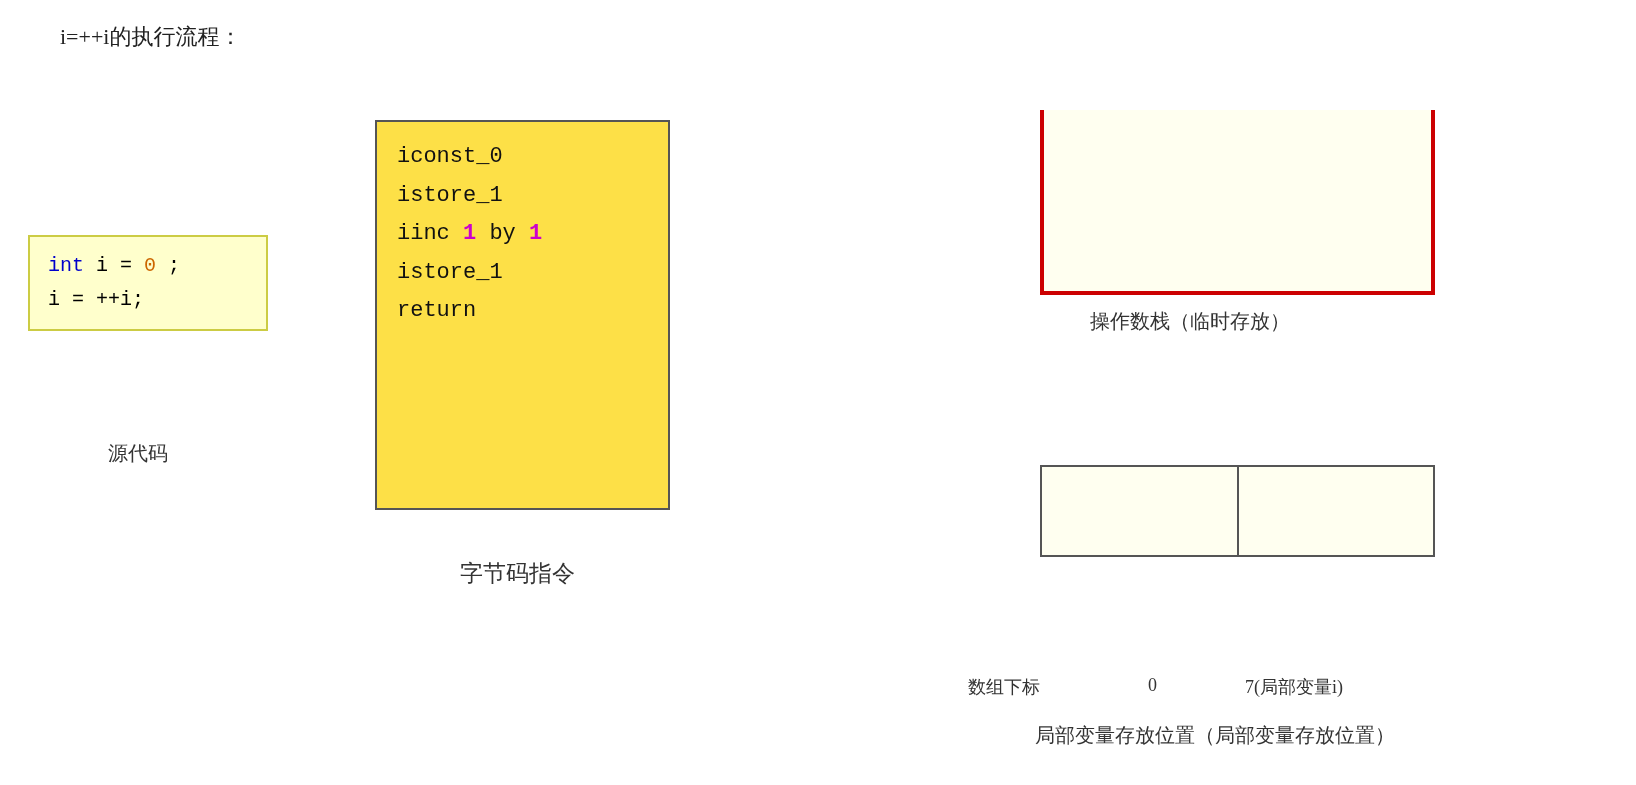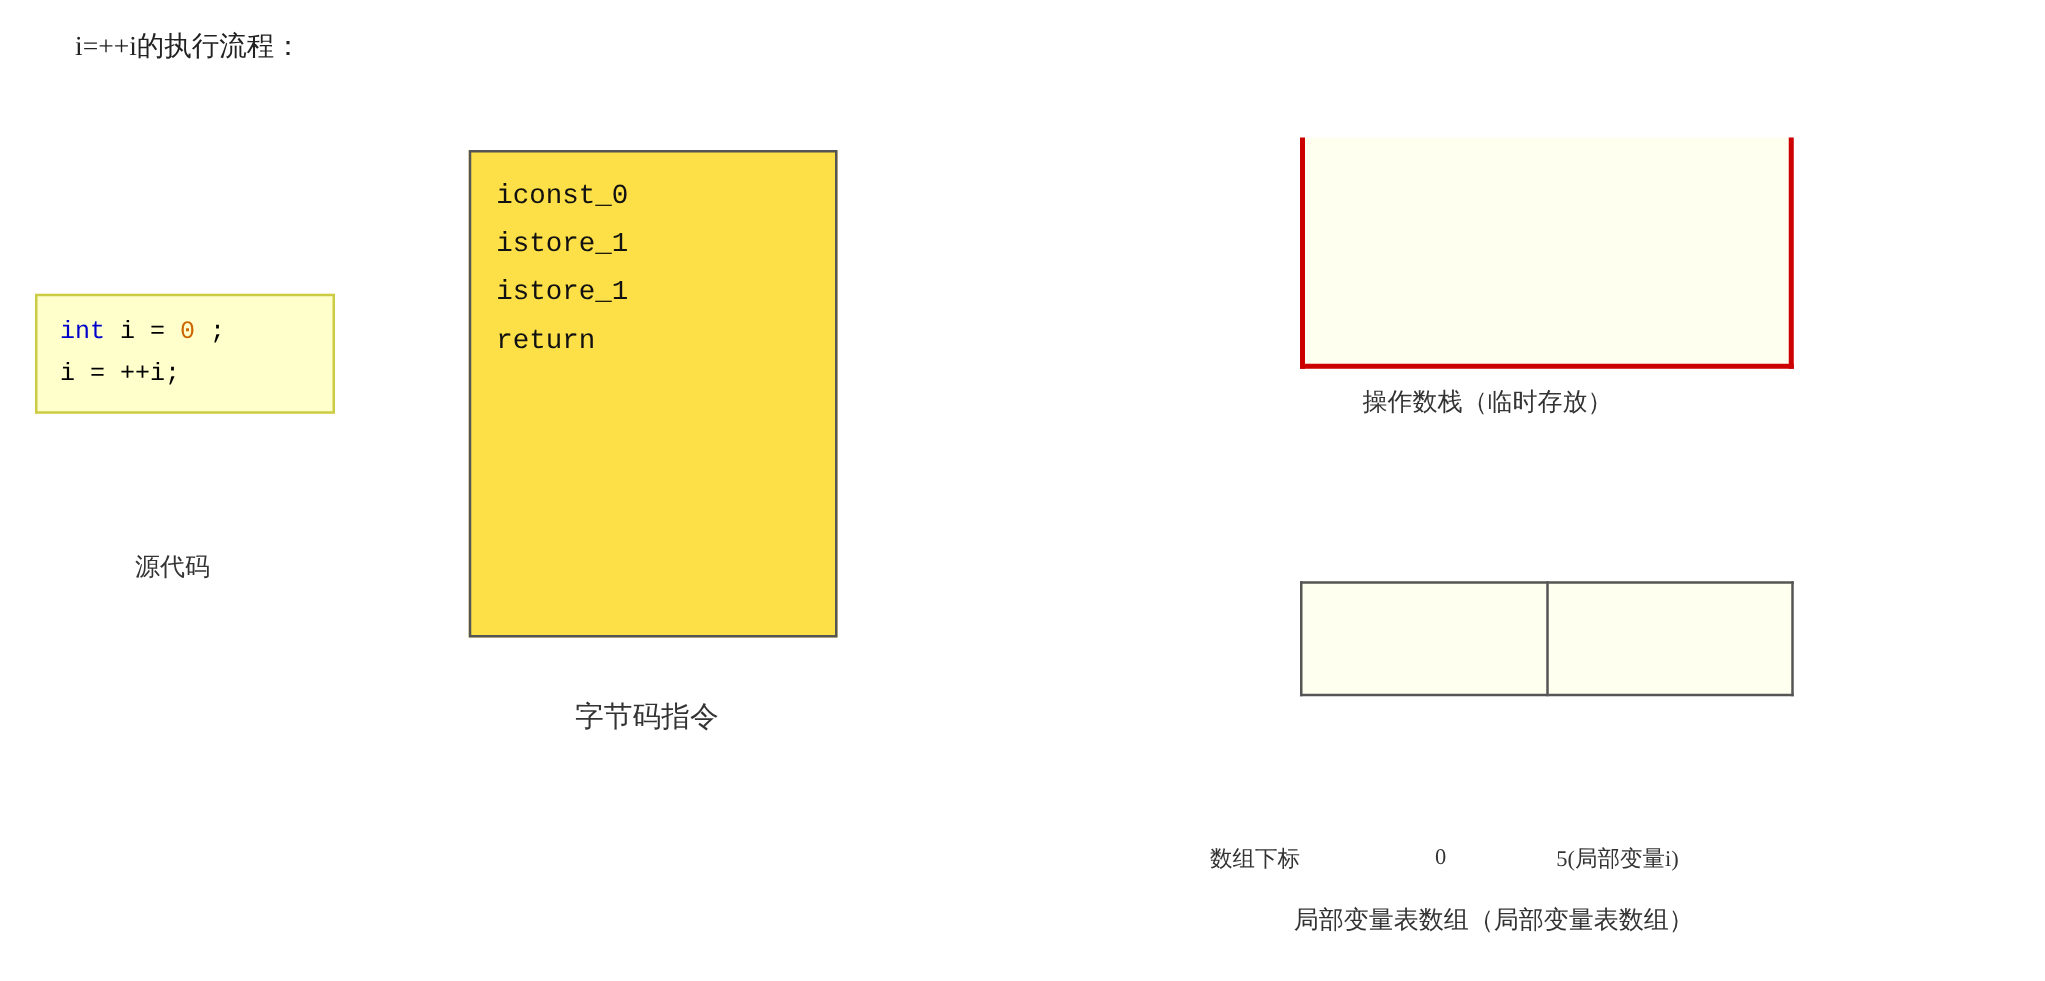--- a/index.html
+++ b/index.html
@@ -156,20 +156,21 @@
     <div>
       <span class="plain">i = ++i;</span>
     </div>
   </div>
 
   <div class="source-label">源代码</div>
 
   <div class="bytecode-box">
     <div>iconst_0</div>
     <div>istore_1</div>
+    <div>iinc <span class="highlight">1</span> by <span class="highlight">1</span></div>
     <div>istore_1</div>
     <div>return</div>
   </div>
 
   <div class="bytecode-label">字节码指令</div>
 
   <div class="operand-stack-container">
     <div class="operand-stack-box"></div>
   </div>
   <div class="operand-stack-label">操作数栈（临时存放）</div>
@@ -180,17 +181,17 @@
           <tr>
         <td></td>
         <td></td>
       </tr>
     </tbody>
       </table>
   </div>
 
   <div style="position:absolute; top:675px; left:968px; font-size:18px; color:#333;">数组下标</div>
   <div style="position:absolute; top:675px; left:1148px; font-size:18px; color:#333;">0</div>
-  <div style="position:absolute; top:675px; left:1245px; font-size:18px; color:#333;">5(局部变量i)</div>
+  <div style="position:absolute; top:675px; left:1245px; font-size:18px; color:#333;">7(局部变量i)</div>
 
-  <div style="position:absolute; top:722px; left:1035px; font-size:20px; color:#333;">局部变量表数组（局部变量表数组）</div>
+  <div style="position:absolute; top:722px; left:1035px; font-size:20px; color:#333;">局部变量存放位置（局部变量存放位置）</div>
 
 </div>
 
 </body></html>

